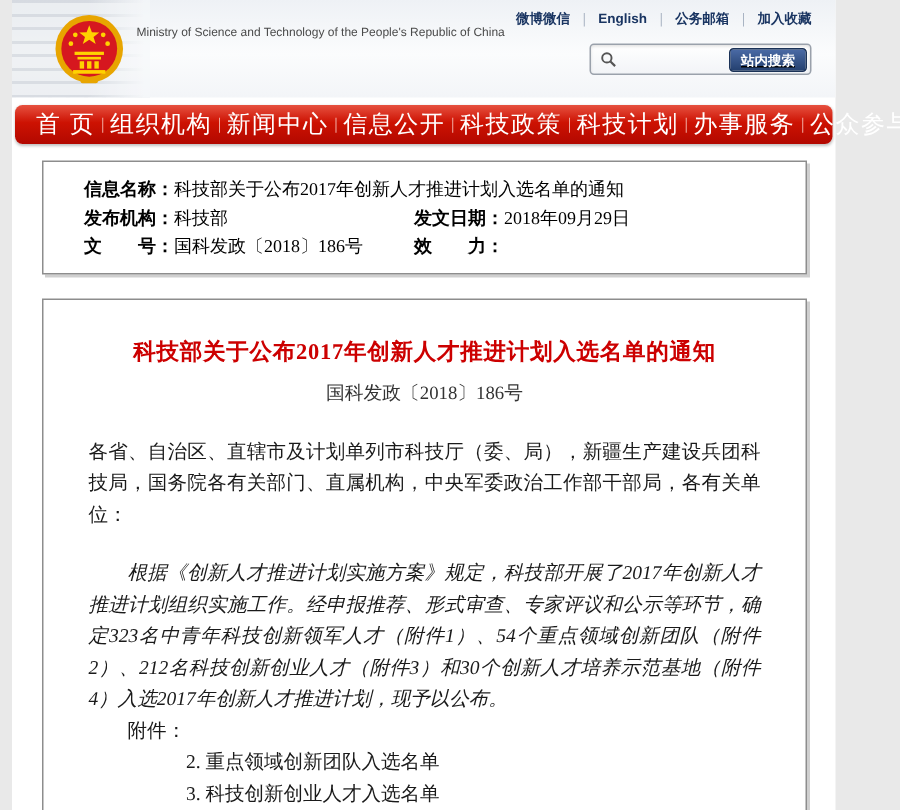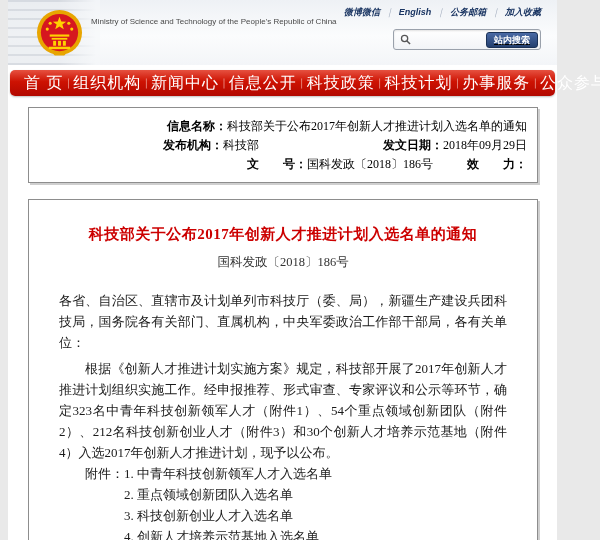--- a/index.html
+++ b/index.html
@@ -14,21 +14,21 @@
   .building { position:absolute; left:0; top:0; width:92px; height:65px; opacity:.6;
     background:
       linear-gradient(90deg, rgba(246,248,250,0) 55%, #f6f8fa 96%),
       repeating-linear-gradient(0deg, #c7ccd4 0 2px, #e8ebef 2px 9px),
       repeating-linear-gradient(90deg, #c2c8d1 0 3px, #e4e8ed 3px 12px); }
   .brand { position:absolute; left:28px; top:9px; display:flex; align-items:flex-start; cursor:pointer; }
   .emblem { width:47px; height:49px; margin-right:8px; }
   .brand-text { padding-top:5px; }
   .site-title { font-size:19px; font-weight:bold; color:#1b3a8c; letter-spacing:1px; line-height:22px; }
   .site-sub { font-size:8px; color:#4a4a4a; margin-top:3px; letter-spacing:0; }
-  .top-links { position:absolute; top:6px; right:12px; font-size:9px; font-weight:bold; color:#1a3562;font-style:italic; }
+  .top-links { position:absolute; top:6px; right:12px; font-size:9px; font-weight:bold; color:#1a3562; }
   .top-links .tl { color:#1a3562; text-decoration:none; cursor:pointer; margin:0 4px; }
   .top-links .sep { color:#9aa6b8; font-weight:normal; margin:0 1px; }
   .searchbar { position:absolute; top:29px; right:16px; width:148px; height:21px;
     background:linear-gradient(#fff,#f2f4f7); border:1px solid #9aa1ab; border-radius:3px;
     box-shadow:inset 0 1px 2px rgba(0,0,0,.12); display:flex; align-items:center; padding:0 2px 0 6px;text-decoration:underline; }
   .mag { width:11px; height:11px; flex:0 0 auto; }
   .search-input { flex:1; min-width:0; border:none; outline:none; background:transparent;
     font-size:10px; height:16px; padding:0 4px; }
   .search-btn { flex:0 0 auto; height:16px; padding:0 7px; font-size:9px; font-weight:bold; color:#fff;
     background:linear-gradient(#4a6aa5,#24406f); border:1px solid #1b3257; border-radius:3px; cursor:pointer;
@@ -39,34 +39,34 @@
     background:linear-gradient(to bottom,#e65140 0%,#cd1202 45%,#b20800 100%);
     display:flex; align-items:center; justify-content:space-evenly; padding:0 14px;
     box-shadow:0 1px 2px rgba(0,0,0,.25); }
   .nav .item { color:#fff; font-size:16px; font-weight:normal; white-space:nowrap; cursor:pointer; letter-spacing:1px; }
   .nav .nsep { color:#f3b4ab; font-size:10px; font-weight:normal; }
 
   
   .info-box { margin:11px 0 0 20px; width:510px; border:1px solid #8d8d8d;
     box-shadow:2px 2px 0 #cfcfcf; background:#fff; padding:9px 10px 8px 27px;
     font-family:"Liberation Serif","DejaVu Serif",serif; font-size:12px; color:#000; }
-  .info-row { display:flex; line-height:19px;justify-content:flex-end; }
+  .info-row { display:flex; line-height:19px; }
   .info-cell { display:flex; }
   .info-cell.c1 { width:220px; flex:0 0 auto; }
   .info-label { font-weight:bold; white-space:nowrap; }
   .info-value { white-space:nowrap; }
 
   
   .doc-box { margin:16px 0 0 20px; width:510px; height:400px; border:1px solid #8d8d8d;
     box-shadow:2px 2px 0 #cfcfcf; background:#fff; padding:25px 30px 0 30px;
     font-family:"Liberation Serif","DejaVu Serif",serif; font-size:13px; color:#1a1a1a; }
   .doc-title { text-align:center; color:#cc0000; font-weight:bold; font-size:15px; letter-spacing:.5px; }
   .doc-number { text-align:center; font-size:12.5px; color:#333; margin-top:10px; }
   .doc-p { line-height:21px; margin-top:19px; text-align:justify; }
-  .doc-p.indent { text-indent:2em; margin-top:5px; }
+  .doc-p.indent { text-indent:2em; margin-top:18px;font-style:italic; }
   .atts { margin-left:2em; line-height:21px; }
   .att-line { display:flex; }
   .att-line .lbl { white-space:nowrap; }
   .att-line.sub { margin-left:3em; }
 </style>
 </head>
 <body>
 
 <div class="page">
 
@@ -157,21 +157,20 @@
   </div>
 
   <div class="doc-box">
     <div class="doc-title">科技部关于公布2017年创新人才推进计划入选名单的通知</div>
     <div class="doc-number">国科发政〔2018〕186号</div>
     <div class="doc-p">各省、自治区、直辖市及计划单列市科技厅（委、局），新疆生产建设兵团科技局，国务院各有关部门、直属机构，中央军委政治工作部干部局，各有关单位：</div>
     <div class="doc-p indent">根据《创新人才推进计划实施方案》规定，科技部开展了2017年创新人才推进计划组织实施工作。经申报推荐、形式审查、专家评议和公示等环节，确定323名中青年科技创新领军人才（附件1）、54个重点领域创新团队（附件2）、212名科技创新创业人才（附件3）和30个创新人才培养示范基地（附件4）入选2017年创新人才推进计划，现予以公布。</div>
     <div class="atts">
       <div class="att-line">
         <span class="lbl">附件：</span>
-        <span>1. 中青年科技创新领军人才入选名单</span>
       </div>
       <div class="att-line sub">2. 重点领域创新团队入选名单</div>
       <div class="att-line sub">3. 科技创新创业人才入选名单</div>
       <div class="att-line sub">4. 创新人才培养示范基地入选名单</div>
     </div>
 
   </div>
 
 </div>
 

